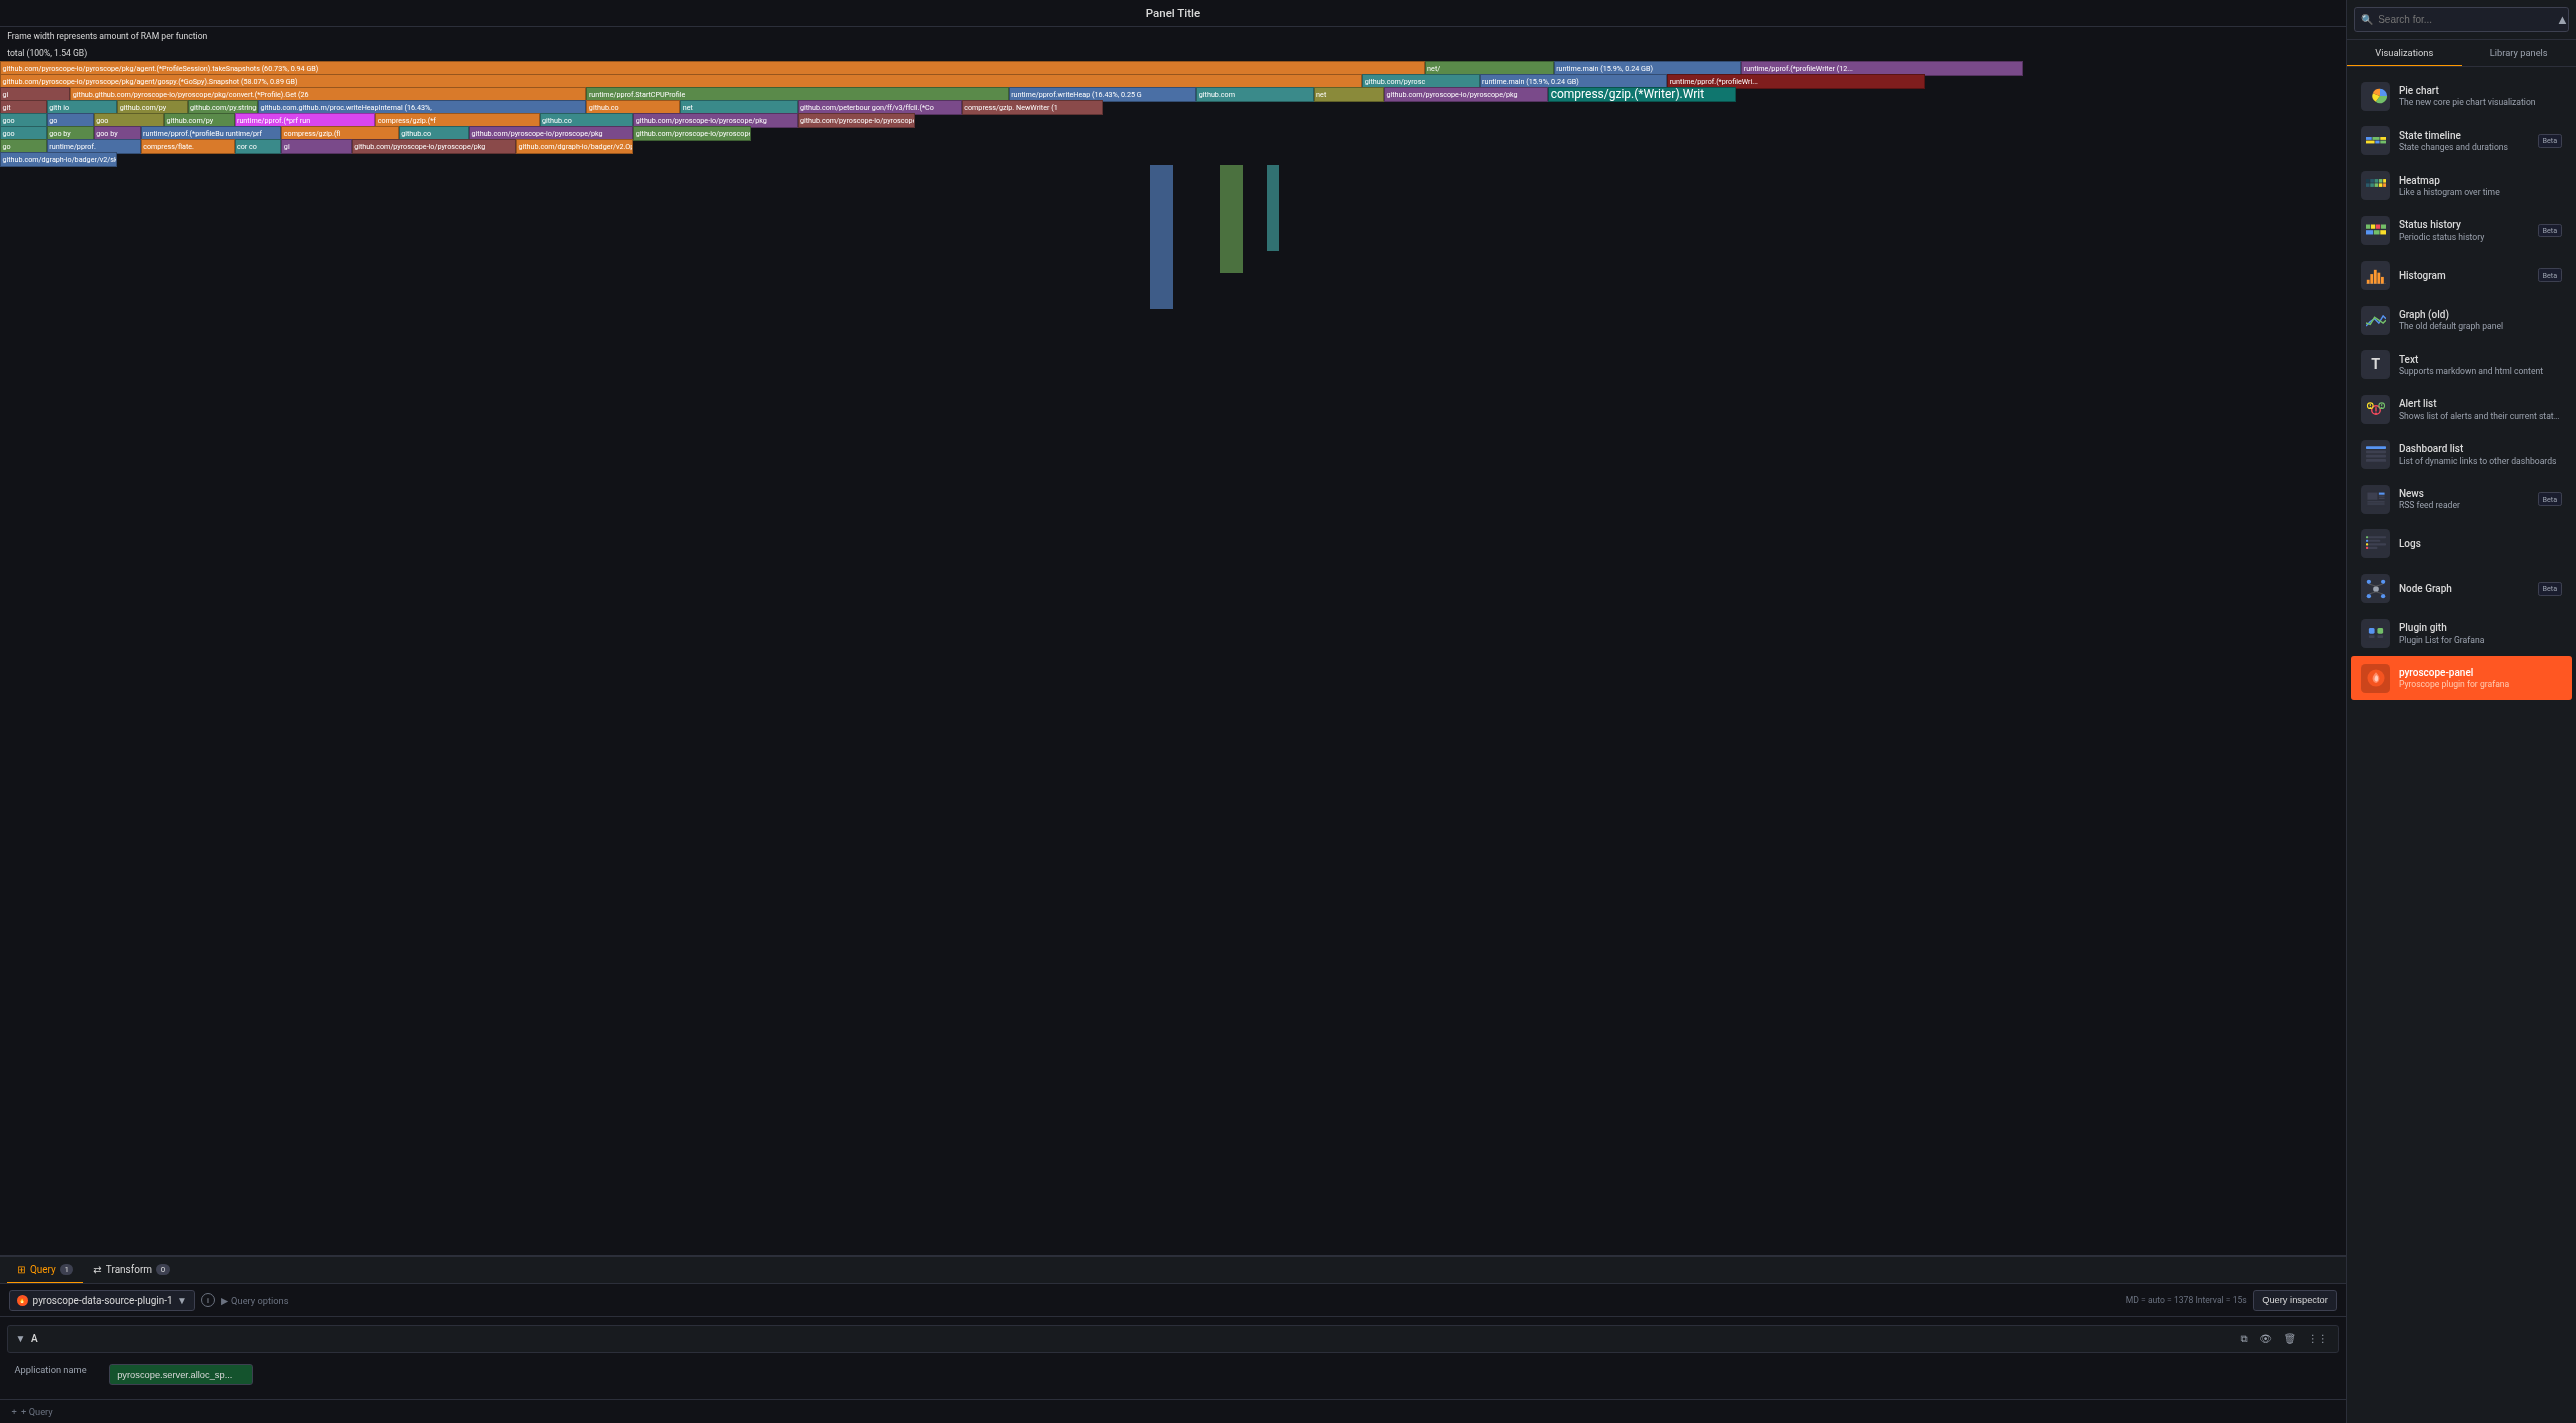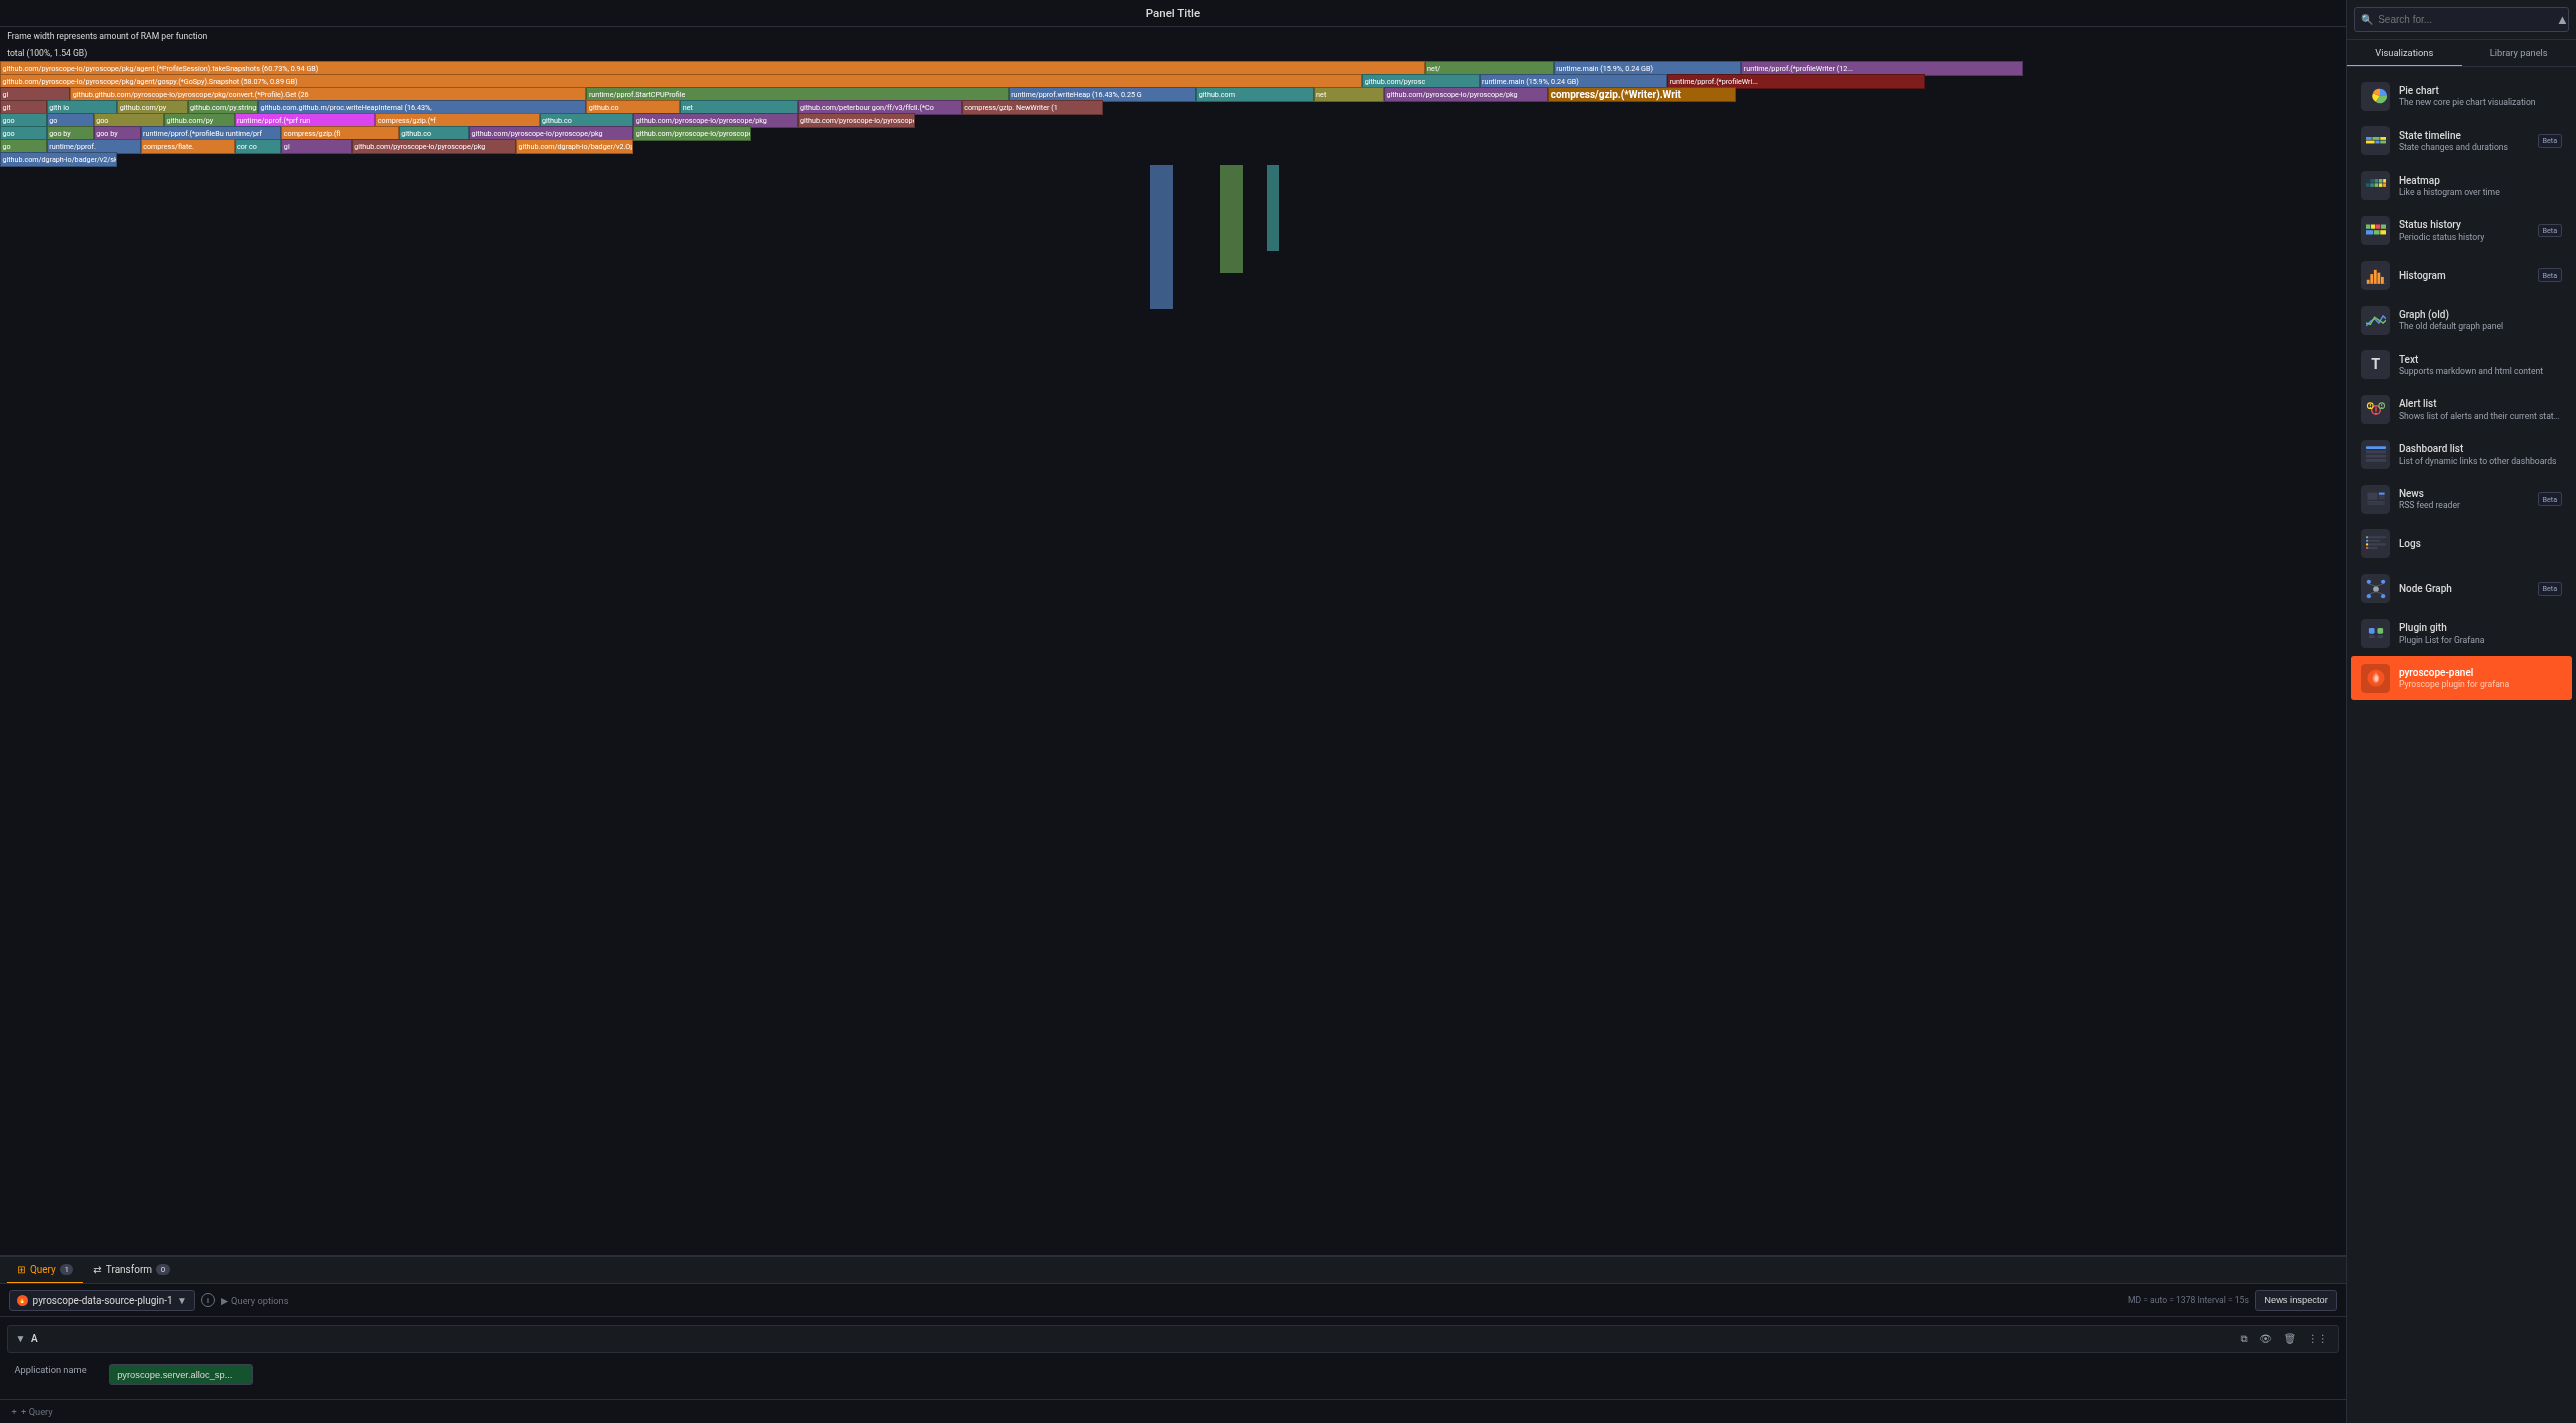--- a/index.html
+++ b/index.html
@@ -475,21 +475,21 @@
           </div>
 
           <div class="flame-row" style="top: 26px;">
             <div class="flame-bar" style="width: 3%; background:#8a4a4a; color:#fff; font-size:7.2px;">gi</div>
             <div class="flame-bar" style="width: 22%; background:#d97a2a; color:#fff; font-size:7.2px;">github.github.com/pyroscope-io/pyroscope/pkg/convert.(*Profile).Get (26</div>
             <div class="flame-bar" style="width: 18%; background:#5a8a4a; color:#fff; font-size:7.2px;">runtime/pprof.StartCPUProfile</div>
             <div class="flame-bar" style="width: 8%; background:#4a6fa5; color:#fff; font-size:7.2px;">runtime/pprof.writeHeap (16.43%, 0.25 G</div>
             <div class="flame-bar" style="width: 5%; background:#3a8a8a; color:#fff; font-size:7.2px;">github.com</div>
             <div class="flame-bar" style="width: 3%; background:#8a8a3a; color:#fff; font-size:7.2px;">net</div>
             <div class="flame-bar" style="width: 7%; background:#7a4a8a; color:#fff; font-size:7.2px;">github.com/pyroscope-io/pyroscope/pkg</div>
-            <div class="flame-bar" style="width: 8%; background:#a16207; color:#fff; font-size:10px;font-weight:bold;">compress/gzip.(*Writer).Writ</div>
+            <div class="flame-bar" style="width: 8%; background:#0f766e; color:#fff; font-size:12px;">compress/gzip.(*Writer).Writ</div>
           </div>
 
           <div class="flame-row" style="top: 39px;">
             <div class="flame-bar" style="width: 2%; background:#8a4a4a; color:#fff; font-size:7.2px;">git</div>
             <div class="flame-bar" style="width: 3%; background:#3a8a8a; color:#fff; font-size:7.2px;">gith io</div>
             <div class="flame-bar" style="width: 3%; background:#8a8a3a; color:#fff; font-size:7.2px;">github.com/py</div>
             <div class="flame-bar" style="width: 3%; background:#5a8a4a; color:#fff; font-size:7.2px;">github.com/py.strings.(*Buil</div>
             <div class="flame-bar" style="width: 14%; background:#4a6fa5; color:#fff; font-size:7.2px;">github.com.github.m/proc.writeHeapInternal (16.43%,</div>
             <div class="flame-bar" style="width: 4%; background:#d97a2a; color:#fff; font-size:7.2px;">github.co</div>
             <div class="flame-bar" style="width: 5%; background:#3a8a8a; color:#fff; font-size:7.2px;">net</div>
@@ -560,21 +560,21 @@
             <div class="icon">🔥</div>
             <span>pyroscope-data-source-plugin-1</span>
             <span style="margin-left:auto; color:#9ca3af;">▼</span>
           </div>
           <div class="info-icon">i</div>
           <div class="query-options-btn">
             <span>▶</span>
             <span>Query options</span>
           </div>
           <div class="query-meta">MD = auto = 1378   Interval = 15s</div>
-          <button class="query-inspector-btn">News inspector</button>
+          <button class="query-inspector-btn">Query inspector</button>
         </div>
 
         <div class="query-a-section">
           <div class="query-a-header">
             <span class="collapse-btn">▼</span>
             <span class="query-a-label">A</span>
             <div class="query-a-actions">
               <span class="action-icon">⧉</span>
               <span class="action-icon">👁</span>
               <span class="action-icon">🗑</span>

